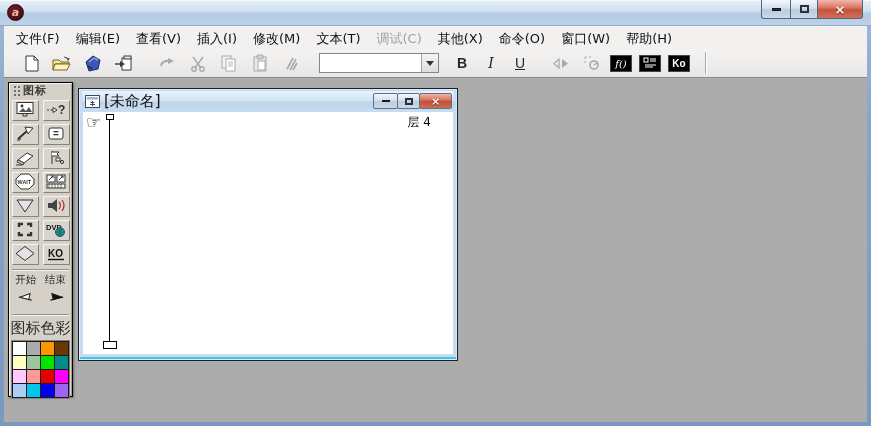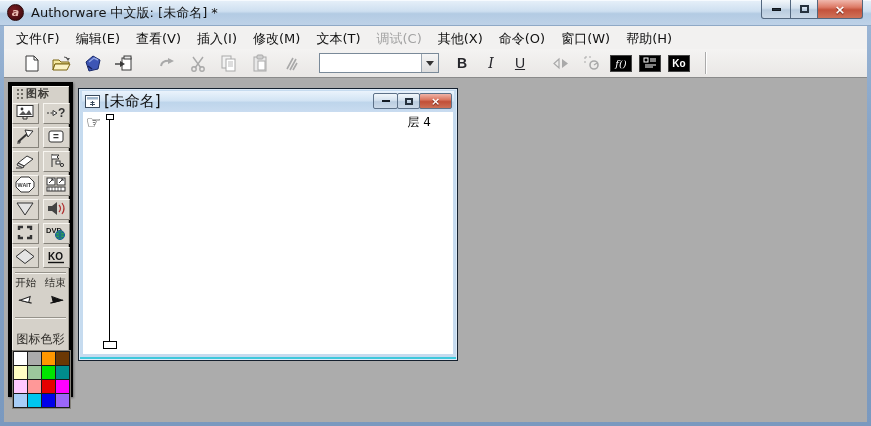--- a/index.html
+++ b/index.html
@@ -58,37 +58,37 @@
     display:flex; align-items:center; justify-content:center; margin-right:7px; font-size:10px; }
   .blk .fx { font-style:italic; font-family:"DejaVu Serif",serif; font-size:10px; }
   .blk .ko { font-weight:bold; font-size:10px; }
   .tb-sep { width:1px; height:22px; background:#AAA; box-shadow:1px 0 0 #FFF; margin:0 8px; }
 
   
   .mdi { position:absolute; left:4px; right:4px; top:78px; bottom:4px; background:#ACACAC; overflow:hidden; }
 
   
   .palette { position:absolute; left:4px; top:4px; width:65px; height:315px; background:#D5D1C9;
-    border:4px solid #000000; box-shadow:inset 1px 1px 0 #F4F2EC, inset -1px -1px 0 #A5A299, 1px 1px 2px rgba(0,0,0,.35);
+    border:1px solid #000000; box-shadow:inset 1px 1px 0 #F4F2EC, inset -1px -1px 0 #A5A299, 1px 1px 2px rgba(0,0,0,.35);
     display:flex; flex-direction:column; }
   .pal-title { height:17px; display:flex; align-items:center; }
   .grip { width:8px; height:12px; margin:0 2px 0 4px;
     background-image:radial-gradient(circle,#6F6C64 1px,transparent 1.2px);
     background-size:4px 4px; }
   .pal-title-text { font-size:11px; color:#3E3C38; font-weight:bold; letter-spacing:1px; }
   .pal-grid { display:grid; grid-template-columns:27px 27px; justify-content:center; column-gap:4px;
     row-gap:3px; padding-top:2px; }
   .pal-btn { width:27px; height:21px; background:#D9D5CD;
     border:1px solid; border-color:#F7F5F0 #86837B #86837B #F7F5F0;
     display:flex; align-items:center; justify-content:center; padding:0; }
   .pal-sep { height:2px; margin:4px 3px 2px 3px; border-top:1px solid #96938B; border-bottom:1px solid #F5F3EE; }
   .flag-label { font-size:10.5px; color:#2E2C28; text-align:center; }
   .flag-row { display:flex; justify-content:center; gap:6px; padding:2px 0 1px 0; }
   .flag-btn { background:transparent; border:none; padding:0; }
-  .colors-title { font-size:12px; color:#2E2C28; text-align:center; margin-top:10px; }
+  .colors-title { font-size:15px; color:#2E2C28; text-align:center; margin-top:1px; }
   .swatch-box { margin:2px auto 0 auto; background:#1A1A1A; border:1px solid #84817A;
     display:grid; grid-template-columns:repeat(4,13px); grid-auto-rows:13px; gap:1px; padding:1px; }
   .swatch { width:13px; height:13px; }
   .swatch.selected { outline:1px solid #FFF; outline-offset:-2px; }
 
   
   .design { position:absolute; left:74px; top:10px; width:380px; height:273px;
     background:#C6DBEF; border:1px solid #14202E;
     box-shadow:inset 0 0 0 1px #DCEAF8, inset 0 -3px 0 #3FC8DC; }
   .d-titlebar { position:absolute; left:3px; top:2px; right:3px; height:21px;
@@ -113,21 +113,20 @@
   .flowline-top { position:absolute; left:23px; top:2px; width:8px; height:6px; border:1px solid #000; background:#FFF; }
   .flowline-bottom { position:absolute; left:20px; top:229px; width:14px; height:8px; border:1px solid #000; background:#FFF; }
 </style>
 </head>
 <body>
 
 <div class="app">
 
   <div class="titlebar">
     <div class="app-icon">a</div>
-    <div class="title-text">Authorware 中文版: [未命名] *</div>
     <div class="winbtns">
       <div class="wbtn min">
           <span class="glyph-min"></span>
         </div>
       <div class="wbtn max">
           <span class="glyph-max"></span>
         </div>
       <div class="wbtn close">
           <span class="glyph-close">×</span>
         </div>

